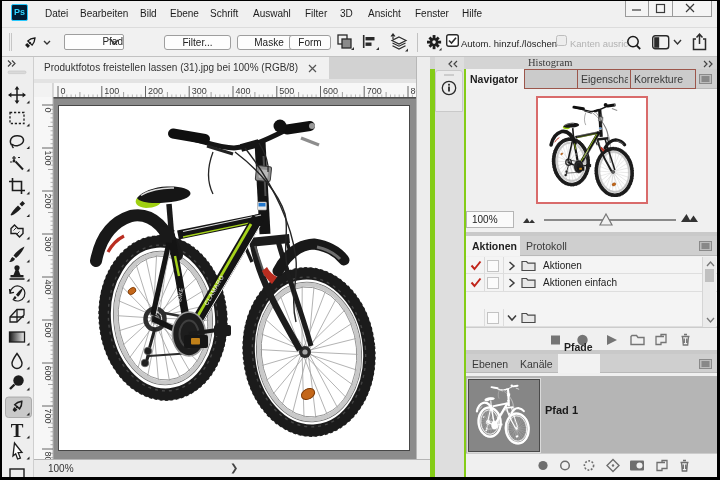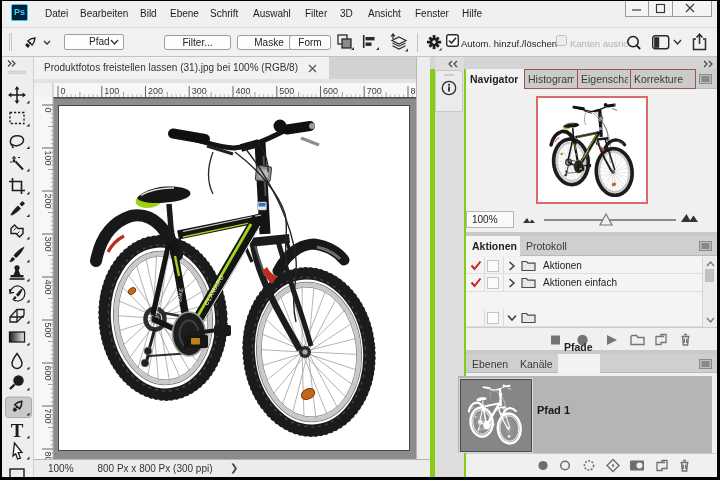--- a/index.html
+++ b/index.html
@@ -217,21 +217,21 @@
   <div class="abs" style="left:11px;top:5px;width:1px;height:18px;background:#c6c6c6;"></div>
 
   <svg class="abs" style="left:22px;top:7px;" width="30" height="16" viewBox="0 0 30 16">
     <g transform="rotate(45 8 8)">
       <path d="M8 1 C10.6 4 11 5.5 11 8 L5 8 C5 5.5 5.4 4 8 1 Z" fill="none" stroke="#1a1a1a" stroke-width="1.4"></path>
       <circle cx="8" cy="8" r="1.2" fill="#1a1a1a"></circle>
       <path d="M6 10 L10 10 L10 13 L6 13 Z" fill="#1a1a1a"></path>
     </g>
     <path d="M22 6 L25 9 L28 6" fill="none" stroke="#333" stroke-width="1.4"></path>
   </svg>
-  <div class="obtn" style="left:64px;top:6px;width:60px;height:16px;border-radius:2px;text-align:left;padding-left:24px;line-height:14px;">Pfad</div>
+  <div class="obtn" style="left:64px;top:6px;width:60px;height:16px;border-radius:2px;text-align:right;padding-left:24px;line-height:14px;">Pfad</div>
   <svg class="abs" style="left:110px;top:11px;" width="10" height="8" viewBox="0 0 10 8">
       <path d="M1 1 L4.5 5 L8 1" fill="none" stroke="#333" stroke-width="1.3"></path>
     </svg>
   <div class="olabel" style="left:126px;top:9px;margin-left:40px;">Marke:</div>
   <div class="obtn" style="left:164px;width:67px;line-height:13px;">Filter...</div>
   <div class="obtn" style="left:237px;width:64px;line-height:13px;">Maske</div>
   <div class="obtn" style="left:289px;width:42px;line-height:13px;">Form</div>
 
   <svg class="abs" style="left:337px;top:6px;" width="18" height="18" viewBox="0 0 18 18">
     <rect x="1" y="1" width="9" height="9" fill="none" stroke="#2a2a2a" stroke-width="1.3"></rect>
@@ -603,21 +603,20 @@
     <text x="10.5" y="196.5" font-size="9" fill="#3d3d3d" transform="rotate(90 10.5 196.5)">400</text>
     <text x="10.5" y="239.5" font-size="9" fill="#3d3d3d" transform="rotate(90 10.5 239.5)">500</text>
     <text x="10.5" y="282.5" font-size="9" fill="#3d3d3d" transform="rotate(90 10.5 282.5)">600</text>
     <text x="10.5" y="325.5" font-size="9" fill="#3d3d3d" transform="rotate(90 10.5 325.5)">700</text>
     <text x="10.5" y="368.5" font-size="9" fill="#3d3d3d" transform="rotate(90 10.5 368.5)">800</text>
   </svg>
 </div>
 <div class="abs" id="scrollstrip"></div>
 <div class="abs" id="statusbar">
   <span class="abs" style="left:14px;top:3px;">100%</span>
-  <span class="abs" style="left:56px;top:3px;width:130px;text-align:center;">800 Px x 800 Px (300 ppi)</span>
   <span class="abs" style="left:196px;top:2px;color:#444;">❯</span>
 </div>
 
 <div class="abs" id="dock">
 
   <div class="abs" style="left:0;top:0;width:290px;height:12px;background:#d4d4d4;"></div>
 
   <div class="abs" style="left:5px;top:0px;width:29px;height:420px;background:#dedede;"></div>
   <svg class="abs" style="left:17px;top:3px;" width="12" height="8" viewBox="0 0 12 8">
       <path d="M5 1 L2 4 L5 7 M10 1 L7 4 L10 7" fill="none" stroke="#444" stroke-width="1.2"></path>
@@ -636,21 +635,21 @@
   <svg class="abs" style="left:272px;top:3px;" width="12" height="8" viewBox="0 0 12 8">
       <path d="M2 1 L5 4 L2 7 M7 1 L10 4 L7 7" fill="none" stroke="#444" stroke-width="1.2"></path>
     </svg>
 
   <div class="abs" style="left:36px;top:12px;width:254px;height:20px;background:#cfcfcf;border-bottom:1px solid #b9b9b9;box-sizing:border-box;"></div>
   <div class="abs" style="left:94px;top:12px;width:172px;height:20px;background:#cbcbcb;border:1px solid #9c564b;box-sizing:border-box;"></div>
   <div class="abs" style="left:147px;top:13px;width:1px;height:18px;background:#9c564b;"></div>
   <div class="abs" style="left:200px;top:13px;width:1px;height:18px;background:#9c564b;"></div>
   <div class="abs" style="left:36px;top:12px;width:58px;height:20px;background:#f2f2f2;"></div>
   <div class="ptab" style="left:40px;top:16px;font-weight:bold;color:#1e1e1e;">Navigator</div>
-  <div class="ptab" style="left:98px;top:16px;width:46px;color:#3a3a3a;">Histogram</div>
+  <div class="ptab" style="left:98px;top:0;width:46px;color:#3a3a3a;font-family:Liberation Serif, serif;">Histogram</div>
   <div class="ptab" style="left:151px;top:16px;width:47px;color:#3a3a3a;">Eigenschaf</div>
   <div class="ptab" style="left:204px;top:16px;width:58px;color:#3a3a3a;">Korrekture</div>
   <svg class="abs" style="left:269px;top:17px;" width="13" height="10" viewBox="0 0 13 10">
       <rect x="0.5" y="0.5" width="12" height="9" fill="#bdbdbd" stroke="#8a8a8a"></rect>
       <path d="M2.5 3 L10.5 3 M2.5 5 L10.5 5 M2.5 7 L10.5 7" stroke="#555" stroke-width="1"></path>
     </svg>
 
   <div class="abs" style="left:106px;top:39px;width:112px;height:108px;background:#ffffff;border:2px solid #d96b6b;box-sizing:border-box;">
     <svg width="104" height="102" viewBox="0 0 350 344" style="position:absolute;left:2px;top:1px;">
         <use href="#bike"></use>
@@ -747,21 +746,21 @@
   <div class="abs" style="left:36px;top:297px;width:254px;height:19px;background:#cfcfcf;border-bottom:1px solid #b9b9b9;box-sizing:border-box;"></div>
   <div class="ptab" style="left:42px;top:301px;color:#3a3a3a;">Ebenen</div>
   <div class="ptab" style="left:90px;top:301px;color:#3a3a3a;">Kanäle</div>
   <div class="abs" style="left:128px;top:297px;width:42px;height:19px;background:#f2f2f2;"></div>
   <div class="ptab" style="left:134px;top:284px;font-weight:bold;color:#1e1e1e;">Pfade</div>
   <svg class="abs" style="left:269px;top:302px;" width="13" height="10" viewBox="0 0 13 10">
       <rect x="0.5" y="0.5" width="12" height="9" fill="#bdbdbd" stroke="#8a8a8a"></rect>
       <path d="M2.5 3 L10.5 3 M2.5 5 L10.5 5 M2.5 7 L10.5 7" stroke="#555" stroke-width="1"></path>
     </svg>
 
-  <div class="abs" style="left:28px;top:319px;width:254px;height:77px;background:#b5b5b5;">
+  <div class="abs" style="left:36px;top:319px;width:254px;height:77px;background:#b5b5b5;">
     <div class="abs" style="left:2px;top:3px;width:70px;height:71px;background:#868686;border:1px solid #4a4a4a;outline:1px solid #dadada;">
       <svg width="68" height="67" viewBox="15 -5 330 354" style="position:absolute;left:1px;top:1px;" filter="url(#whiteout)">
           <use href="#bike"></use>
         </svg>
     </div>
     <div class="abs" style="left:79px;top:28px;font-size:11px;font-weight:bold;color:#1a1a1a;">Pfad 1</div>
   </div>
   <div class="abs" style="left:36px;top:396px;width:254px;height:24px;background:#f0f0f0;border-top:1px solid #cccccc;box-sizing:border-box;"></div>
   <svg class="abs" style="left:36px;top:401px;" width="254" height="16" viewBox="0 0 254 16">
     <circle cx="77" cy="7.5" r="4.6" fill="#6e6e6e"></circle>

